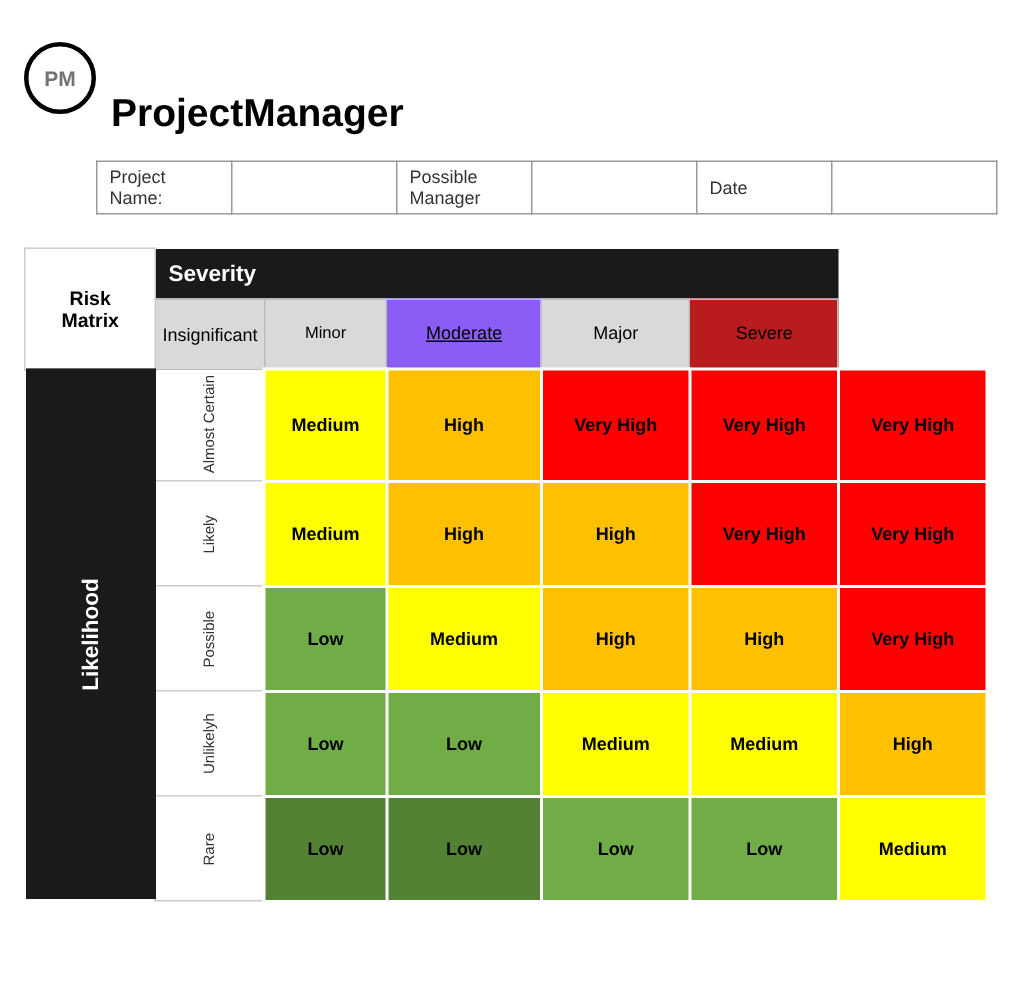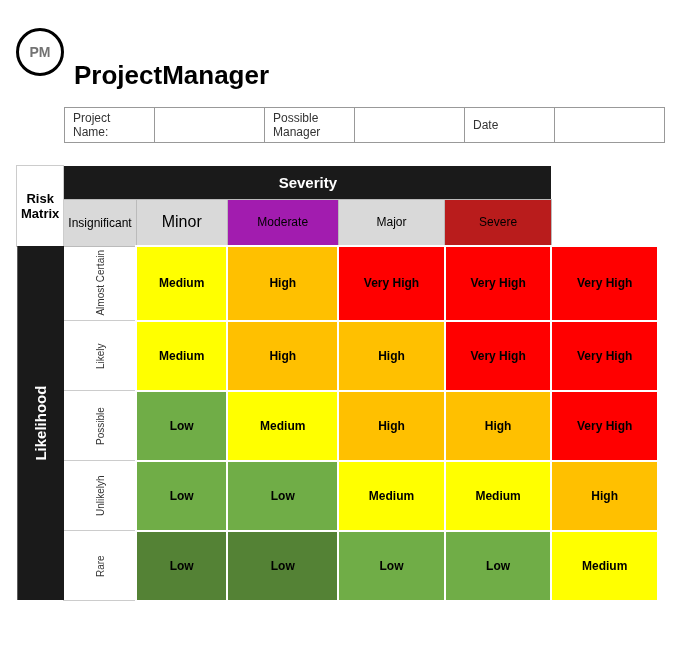--- a/index.html
+++ b/index.html
@@ -61,21 +61,21 @@
       min-width: 110px;
     }
 
     .matrix-container {
       padding: 10px 16px 16px 16px;
     }
 
     .severity-header {
       background: #1a1a1a;
       color: #fff;
-      text-align: center;
+      text-align: left;
       font-size: 15px;
       font-weight: bold;
       padding: 8px;
     }
 
     table.main-matrix {
       border-collapse: collapse;
       width: 100%;
     }
   </style>
@@ -108,31 +108,31 @@
     </tr>
   </tbody>
     </table>
 </div>
 
 <div class="matrix-container">
   <table class="main-matrix">
     <thead>
       <tr>
 
-        <td rowspan="2" style="font-weight:bold;font-size:13px;border:1px solid #ccc;padding:6px 4px;vertical-align:middle;text-align:center;background:#fff;">
+        <td rowspan="2" style="font-weight:bold;font-size:13px;border:1px solid #ccc;padding:6px 24px;vertical-align:middle;text-align:center;background:#fff;">
           <span>Risk Matrix</span>
         </td>
 
         <td colspan="5" class="severity-header">Severity</td>
       </tr>
       <tr id="col-header-row">
 
       <td style="background: rgb(217, 217, 217); text-align: center; font-size: 12px; padding: 16px 4px; border: 1px solid rgb(187, 187, 187);">Insignificant</td>
-          <td style="background: rgb(217, 217, 217); text-align: center; font-size: 16px; padding: 5px 4px; border: 1px solid rgb(187, 187, 187);">Minor</td>
-          <td style="background: #a21caf; text-align: center; font-size: 12px; padding: 5px 4px; border: 1px solid rgb(187, 187, 187);">Moderate</td>
+          <td style="background: rgb(217, 217, 217); text-align: center; font-size: 11px; padding: 5px 4px; border: 1px solid rgb(187, 187, 187);">Minor</td>
+          <td style="background: #8b5cf6; text-align: center; font-size: 12px; padding: 5px 4px; border: 1px solid rgb(187, 187, 187); text-decoration: underline;">Moderate</td>
           <td style="background: rgb(217, 217, 217); text-align: center; font-size: 12px; padding: 5px 4px; border: 1px solid rgb(187, 187, 187);">Major</td>
           <td style="background: #b91c1c; text-align: center; font-size: 12px; padding: 5px 4px; border: 1px solid rgb(187, 187, 187);">Severe</td>
         </tr>
     </thead>
     <tbody id="matrix-body">
 
     <tr>
           <td rowspan="5" style="background: rgb(26, 26, 26); color: rgb(255, 255, 255); writing-mode: vertical-rl; transform: rotate(180deg); text-align: center; font-size: 15px; font-weight: bold; width: 28px; padding: 0px;">Likelihood</td>
           <td style="writing-mode: vertical-rl; transform: rotate(180deg); text-align: center; font-size: 10px; color: rgb(51, 51, 51); background: rgb(255, 255, 255); width: 28px; border: 1px solid rgb(204, 204, 204); padding: 4px 0px;">Almost Certain</td>
           <td style="background-color: rgb(255, 255, 0); text-align: center; font-weight: bold; font-size: 12px; height: 70px; border: 2px solid rgb(255, 255, 255); padding: 0px;">Medium</td>

